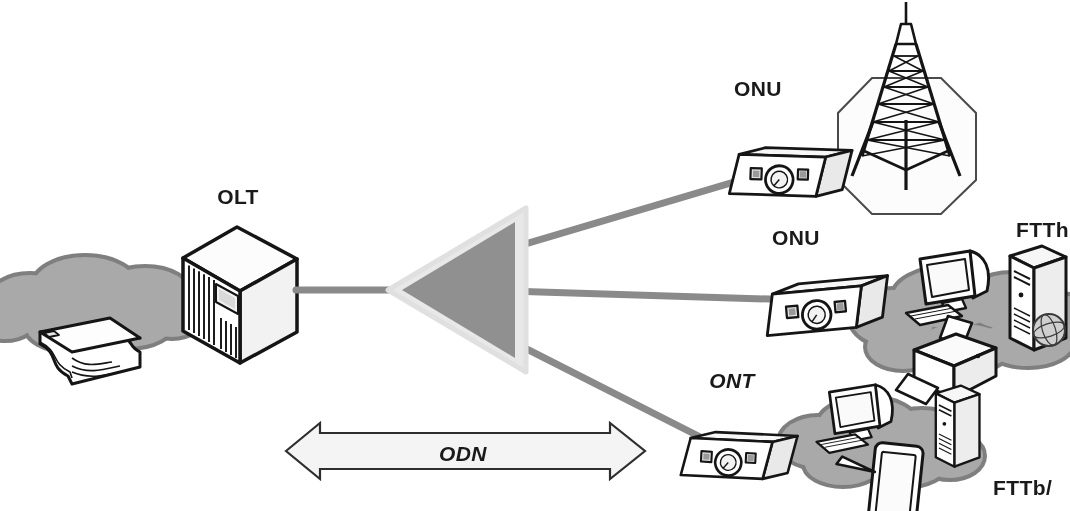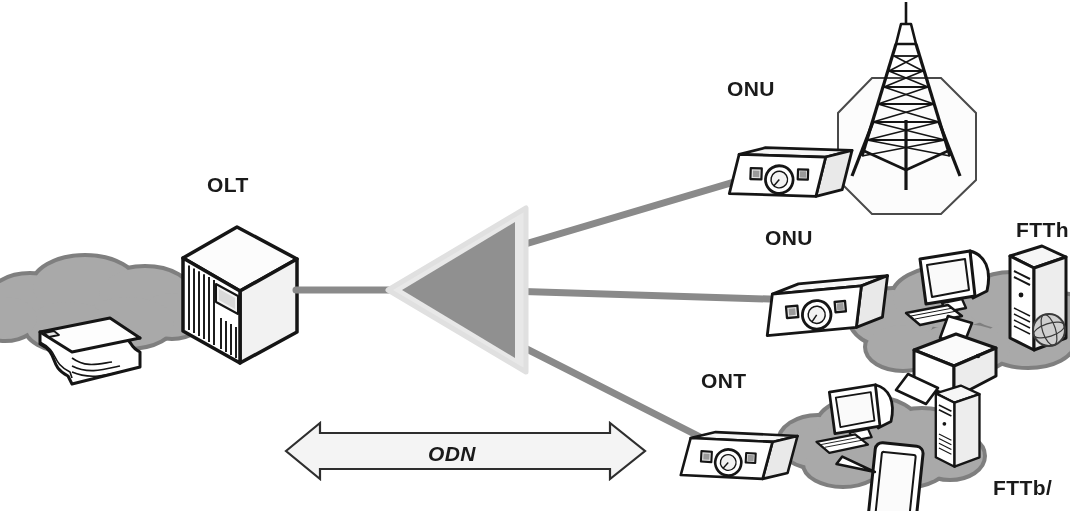--- a/index.html
+++ b/index.html
@@ -3,21 +3,21 @@
 <meta charset="utf-8">
 <style>
   html,body{margin:0;padding:0;background:#ffffff;}
   .stage{
     position:relative;width:1070px;height:511px;overflow:hidden;background:#ffffff;
     font-family:"Liberation Sans",sans-serif;
   }
   .stage svg{position:absolute;left:0;top:0;}
   .lbl{
     position:absolute;font-weight:700;font-size:21px;line-height:25px;
-    color:#1a1a1a;letter-spacing:.4px;white-space:pre;
+    color:#1a1a1a;letter-spacing:.4px;white-space:pre;text-align:center;
   }
   .lbl.left{text-align:left;}
 </style>
 </head>
 <body>
 
 <div class="stage">
 
 <svg width="1070" height="511" viewBox="0 0 1070 511">
   <defs>
@@ -223,28 +223,28 @@
     <rect x="0" y="0" width="48" height="86" rx="7" fill="#ffffff" stroke-width="3"></rect>
     <rect x="7" y="9" width="34" height="62" rx="2" fill="#fbfbfb" stroke-width="2"></rect>
     <circle cx="24" cy="78" r="2" fill="#151515" stroke="none"></circle>
     <polygon points="2,30 -32,18 -37,26" fill="#ffffff" stroke-width="2.6"></polygon>
   </g>
   <use href="#devbox" transform="translate(696,398) rotate(15) scale(0.87)"></use>
 
   <polygon points="286,451 320,423 320,433 610,433 610,423 645,451 610,479 610,469 320,469 320,479" fill="#f4f4f4" stroke="#2e2e2e" stroke-width="2.2" stroke-linejoin="miter"></polygon>
 </svg>
 
-<div class="lbl" style="left:207px;top:172px;width:62px;">OLT</div>
+<div class="lbl" style="left:207px;top:184px;width:62px;">OLT</div>
 
 
 <div class="lbl" style="left:727px;top:76px;width:62px;">ONU</div>
 
 <div class="lbl" style="left:765px;top:225px;width:62px;">ONU</div>
 
-<div class="lbl" style="left:701px;top:368px;width:62px;">ONT</div>
+<div class="lbl" style="left:701px;top:368px;width:62px;font-style:italic;">ONT</div>
 
 <div class="lbl left" style="left:1016px;top:217px;">FTTh</div>
 
 <div class="lbl left" style="left:993px;top:413px;line-height:30px;">
   <div>FTTb/</div>
   
 </div>
 
 <div class="lbl" style="left:428px;top:441px;width:70px;font-style:italic;">ODN</div>
 

